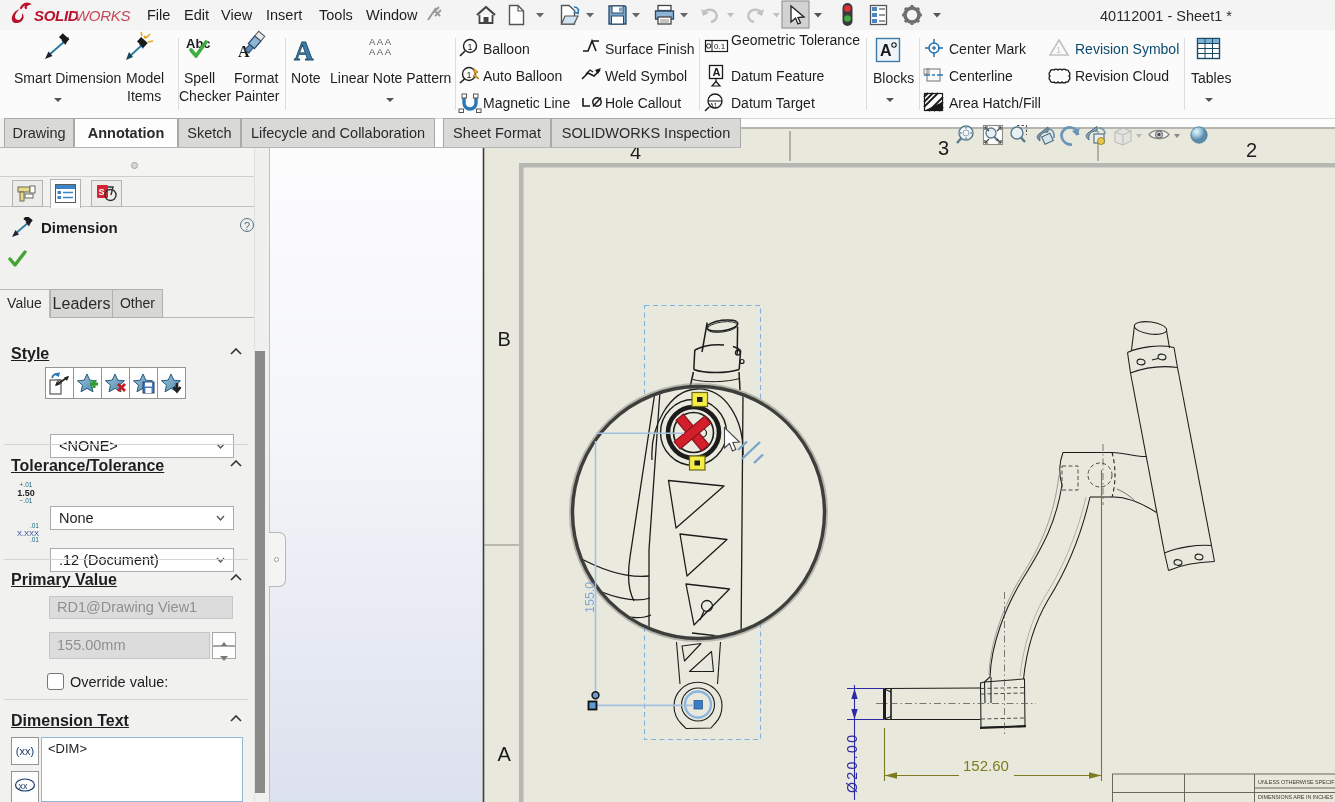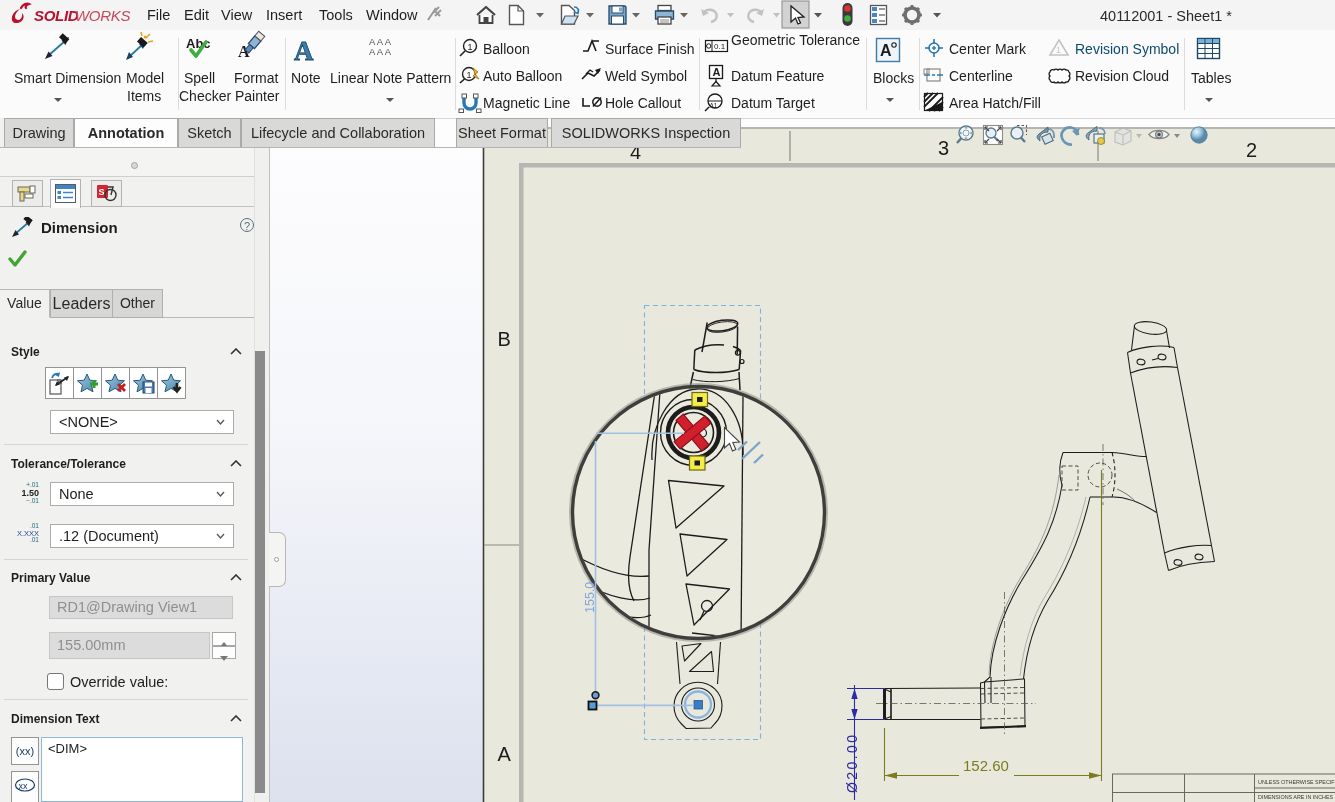--- a/index.html
+++ b/index.html
@@ -16,24 +16,24 @@
   .rlbl{position:absolute;font-size:14px;color:#1e1e1e;white-space:nowrap;}
   .rsmall{position:absolute;font-size:14px;color:#1e1e1e;white-space:nowrap;}
   .gray{color:#0c4a6e;}
   .dd{position:absolute;width:0;height:0;border-left:4px solid transparent;border-right:4px solid transparent;border-top:4px solid #555;}
   
   #tabbar{position:absolute;left:0;top:118px;height:30px;z-index:6;}
   .ctab{position:absolute;top:0;height:29px;background:#d9d9d7;border:1px solid #a9a9a7;border-bottom:none;box-sizing:border-box;font-size:14.5px;color:#2a2a2a;text-align:center;line-height:28px;}
   .ctab.active{background:#fdfdfd;font-weight:bold;}
   
   #panel{position:absolute;left:0;top:118px;width:270px;height:684px;background:#f1f1f0;border-right:1px solid #c0c0c0;box-sizing:border-box;}
-  .sechead{position:absolute;left:11px;font-size:12px;font-weight:bold;color:#1e1e1e;}
+  .sechead{position:absolute;left:11px;font-size:16px;font-weight:bold;color:#1e1e1e;text-decoration:underline;}
   .chev{position:absolute;left:230px;width:12px;height:7px;}
   .sep{position:absolute;left:4px;width:244px;height:1px;background:#d4d4d4;}
-  .combo{position:absolute;left:50px;width:184px;height:24px;background:#fff;border:1px solid #ababab;box-sizing:border-box;font-size:14.5px;color:#1e1e1e;line-height:22px;padding-left:8px;}
+  .combo{position:absolute;left:50px;width:184px;height:24px;background:#fff;border:1px solid #ababab;box-sizing:border-box;font-size:14.5px;color:#1e1e1e;line-height:22px;padding-left:8px;margin-top:24px;}
   .combochev{position:absolute;right:8px;top:8px;width:9px;height:6px;}
   .gfield{position:absolute;left:49px;background:#dcdcdc;border:1px solid #c6c6c6;box-sizing:border-box;font-size:14.5px;color:#8f8f8f;line-height:21px;padding-left:7px;}
 </style>
 </head>
 <body>
 <div id="app">
 
   <svg class="abs" style="left:270px;top:117px" width="1065" height="685" viewBox="270 117 1065 685">
     <defs>
       <linearGradient id="vpbg" x1="0" y1="0" x2="0" y2="1">
@@ -631,21 +631,21 @@
       </g>
     </svg>
   </div>
 
   <div id="tabbar">
     <div class="abs" style="left:0;top:29px;width:741px;height:1px;background:#b4b4b2"></div>
     <div class="ctab" style="left:4px;width:70px">Drawing</div>
     <div class="ctab active" style="left:74px;width:104px">Annotation</div>
     <div class="ctab" style="left:178px;width:63px">Sketch</div>
     <div class="ctab" style="left:241px;width:194px">Lifecycle and Collaboration</div>
-    <div class="ctab" style="left:456px;width:92px">Sheet Format</div>
+    <div class="ctab" style="left:443px;width:108px">Sheet Format</div>
     <div class="ctab" style="left:551px;width:190px">SOLIDWORKS Inspection</div>
   </div>
 
   <div id="panel">
 
     <div class="abs" style="left:0;top:29px;width:269px;height:30px;background:#f4f4f3;border-bottom:1px solid #cfcfcd;box-sizing:border-box"></div>
     <div class="abs" style="left:131px;top:44px;width:7px;height:7px;border-radius:50%;background:#d8d8d6;border:1px solid #a2a2a0;box-sizing:border-box"></div>
 
     <div class="abs" style="left:0;top:59px;width:269px;height:30px;border-bottom:1px solid #c2c2c0;box-sizing:border-box"></div>
     <div class="abs" style="left:12px;top:62px;width:31px;height:27px;background:#ececea;border:1px solid #b3b3b1;box-sizing:border-box">
@@ -743,21 +743,21 @@
     </svg>
     <div class="combo" style="top:292px">&lt;NONE&gt;<svg class="combochev" viewBox="0 0 9 6">
           <path d="M1,1 L4.5,5 L8,1" fill="none" stroke="#555" stroke-width="1.3"></path>
         </svg></div>
     <div class="sep" style="top:326px"></div>
 
     <div class="sechead" style="top:339px">Tolerance/Tolerance</div>
     <svg class="chev" style="top:342px" viewBox="0 0 12 7">
         <path d="M1,6 L6,1 L11,6" fill="none" stroke="#333" stroke-width="1.6"></path>
       </svg>
-    <div class="abs" style="left:13px;top:364px;width:26px;height:24px;font-size:6.5px;line-height:6.5px;color:#1d6a7e;text-align:right">
+    <div class="abs" style="left:13px;top:364px;width:26px;height:24px;font-size:6.5px;line-height:6.5px;color:#1d6a7e;text-align:center">
       <span style="color:#1d6a7e">+.01</span><br><span style="font-size:9px;line-height:9px;color:#222;font-weight:bold">1.50</span><br><span>−.01</span>
     </div>
     <div class="combo" style="top:364px">None<svg class="combochev" viewBox="0 0 9 6">
           <path d="M1,1 L4.5,5 L8,1" fill="none" stroke="#555" stroke-width="1.3"></path>
         </svg></div>
     <div class="abs" style="left:13px;top:405px;width:26px;height:24px;font-size:6.5px;line-height:6.5px;color:#1d6a7e;text-align:right">
       <span>.01</span><br><span style="font-size:7.5px;line-height:7.5px;color:#2a4a9a">X.XXX</span><br><span>.01</span>
     </div>
     <div class="combo" style="top:406px">.12 (Document)<svg class="combochev" viewBox="0 0 9 6">
           <path d="M1,1 L4.5,5 L8,1" fill="none" stroke="#555" stroke-width="1.3"></path>

